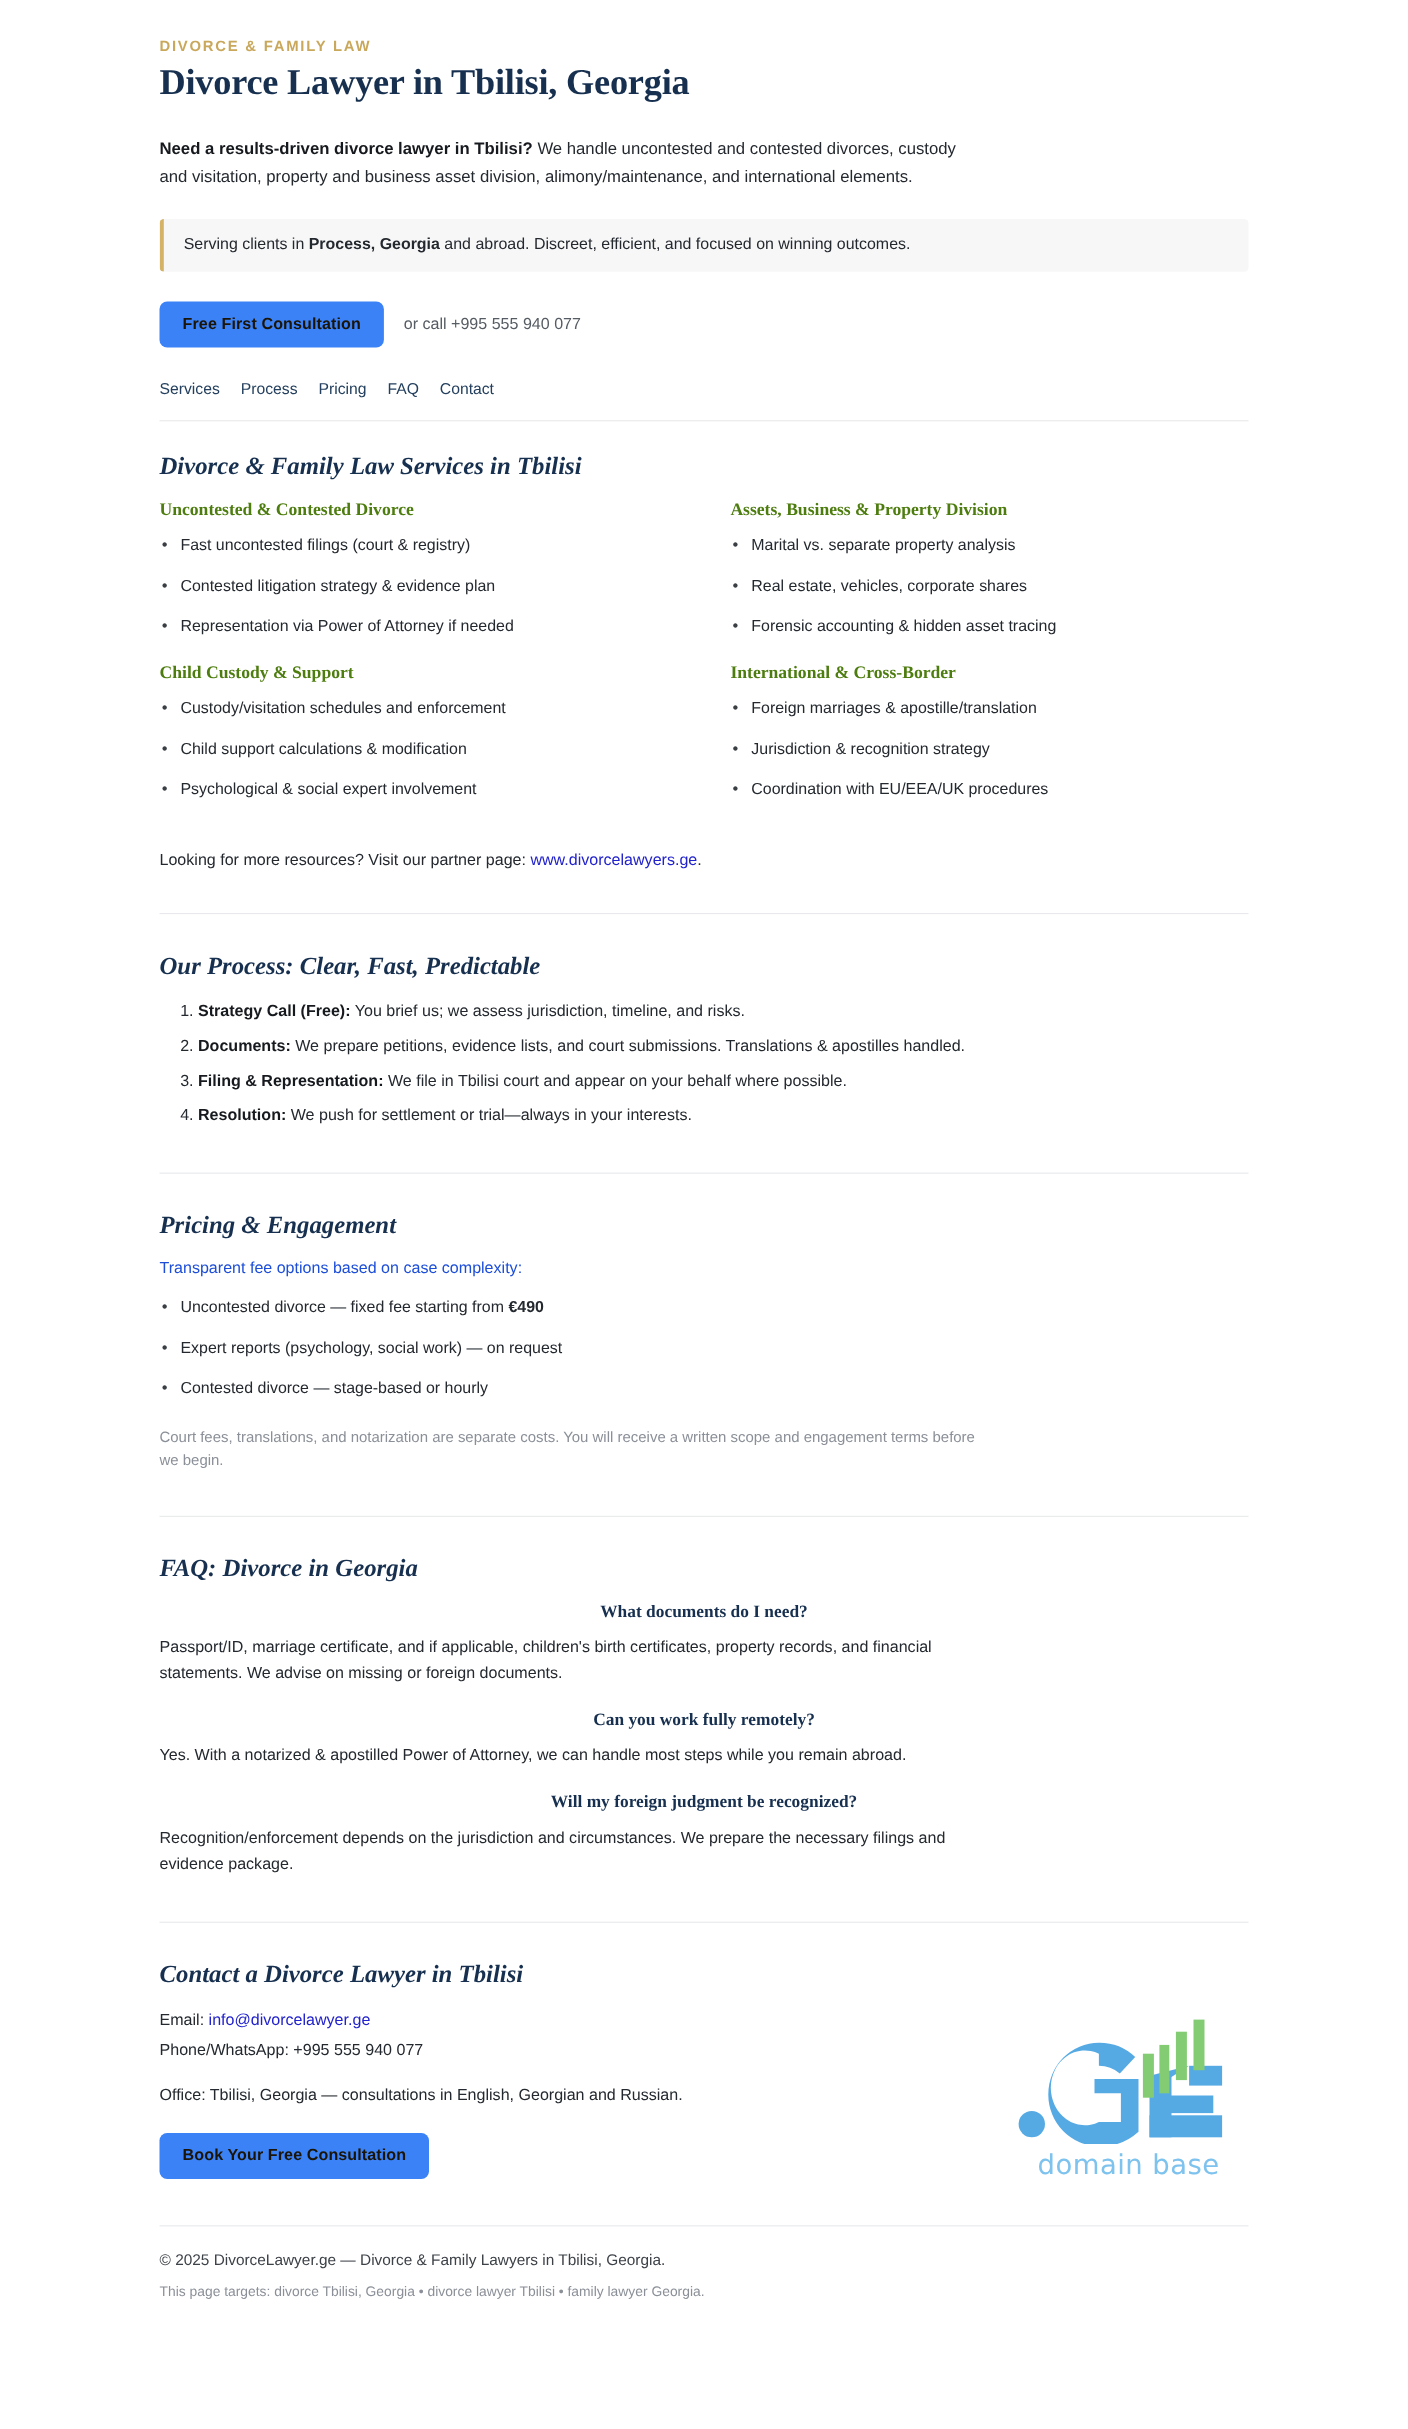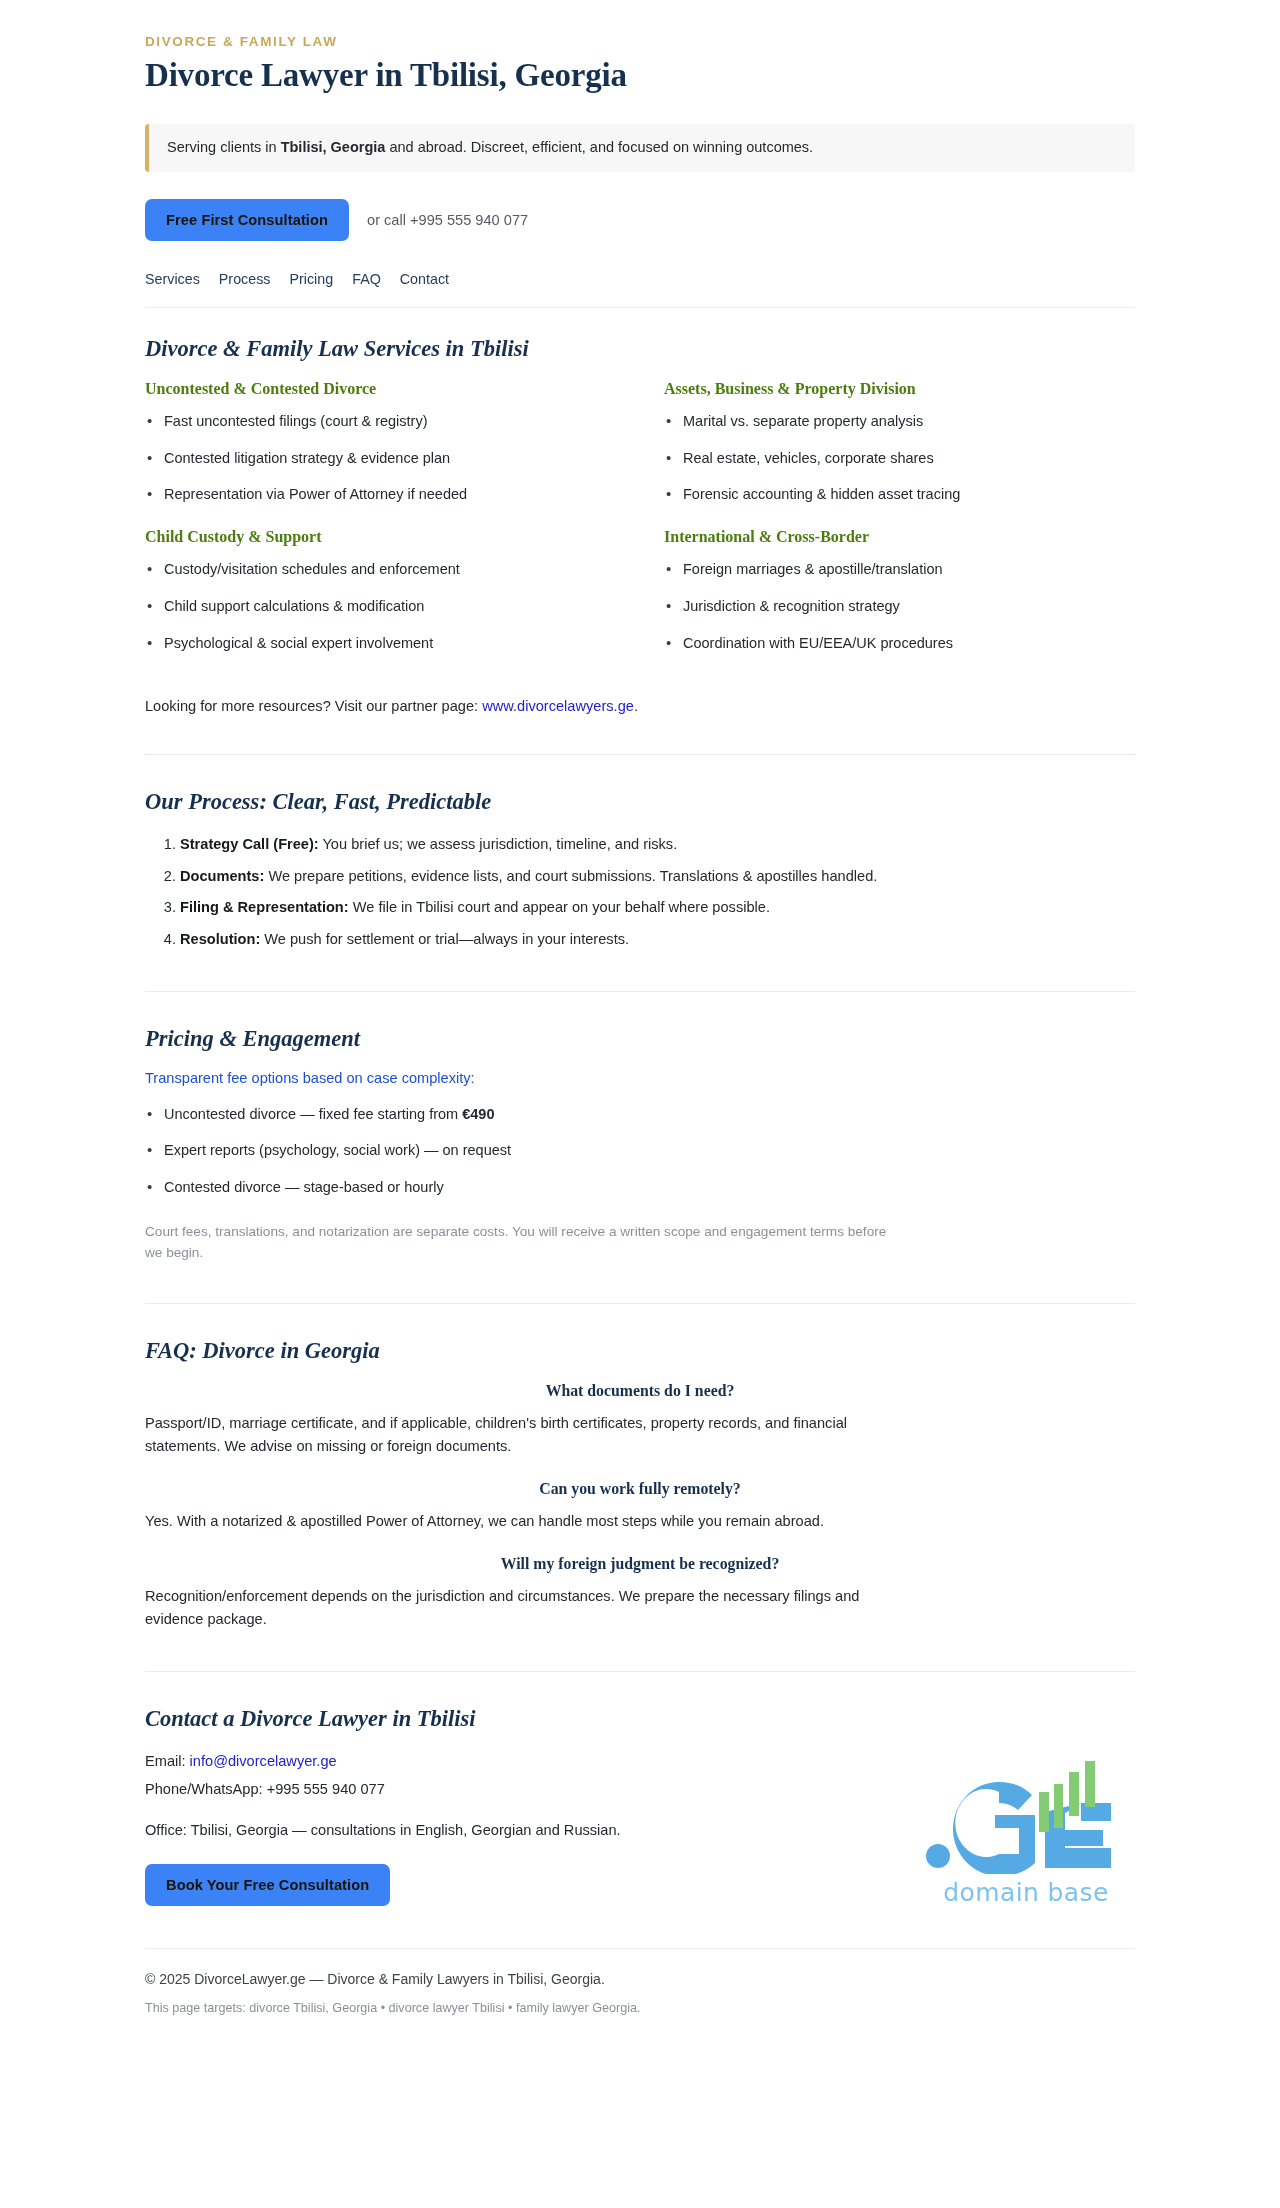--- a/index.html
+++ b/index.html
@@ -255,23 +255,26 @@
 </style>
 </head>
 <body>
 
 <div class="page">
   <div class="inner">
 
     <div class="eyebrow">DIVORCE &amp; FAMILY LAW</div>
     <h1 class="page-title">Divorce Lawyer in Tbilisi, Georgia</h1>
 
+    <p class="intro">
+      <b>Need a results-driven divorce lawyer in Tbilisi?</b><span> We handle uncontested and contested divorces, custody and visitation, property and business asset division, alimony/maintenance, and international elements.</span>
+    </p>
 
     <div class="callout">
-      <span>Serving clients in </span><b>Tbilisi, Georgia</b><span> and abroad. Discreet, efficient, and focused on winning outcomes.</span>
+      <span>Serving clients in </span><b>Process, Georgia</b><span> and abroad. Discreet, efficient, and focused on winning outcomes.</span>
     </div>
 
     <div class="cta-row">
       <button class="btn-gold">Free First Consultation</button>
       <span class="call-note">or call +995 555 940 077</span>
     </div>
 
     <nav class="navlinks">
       <a>Services</a>
       <a>Process</a>

